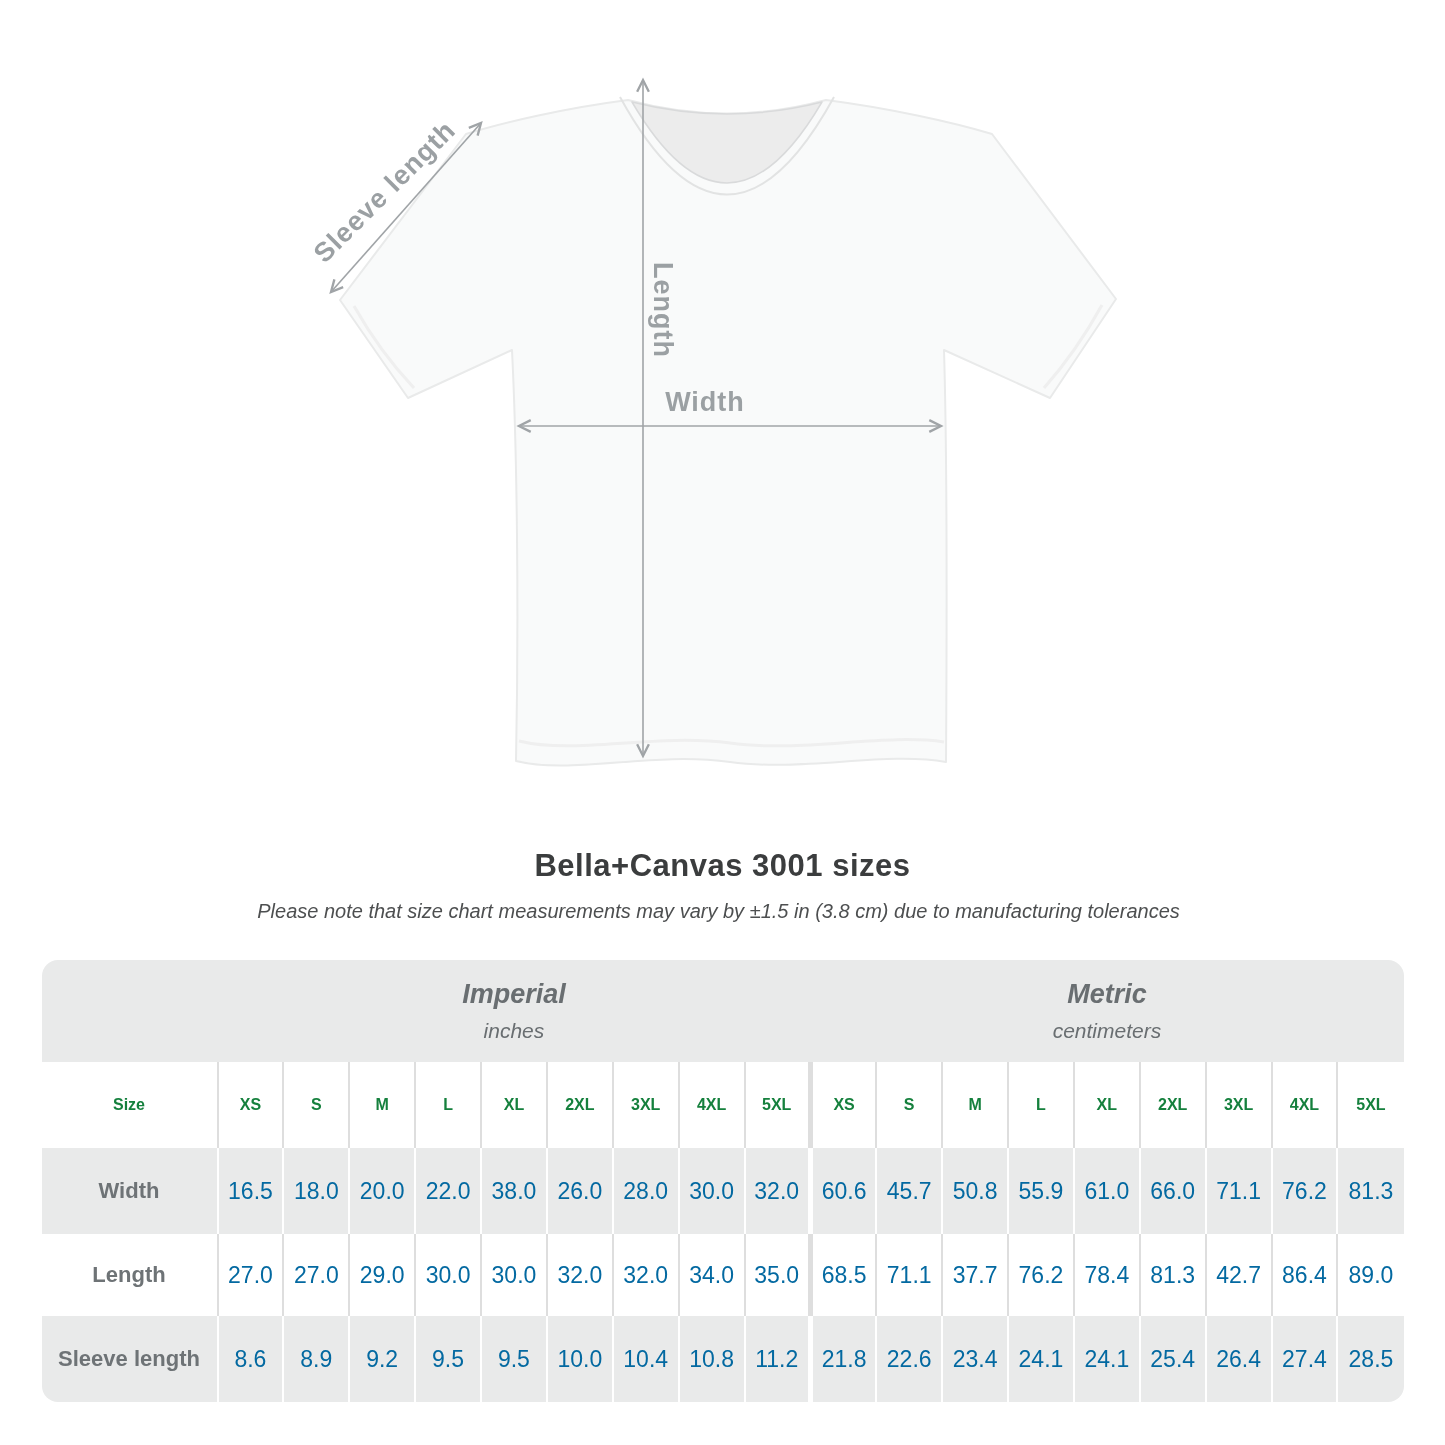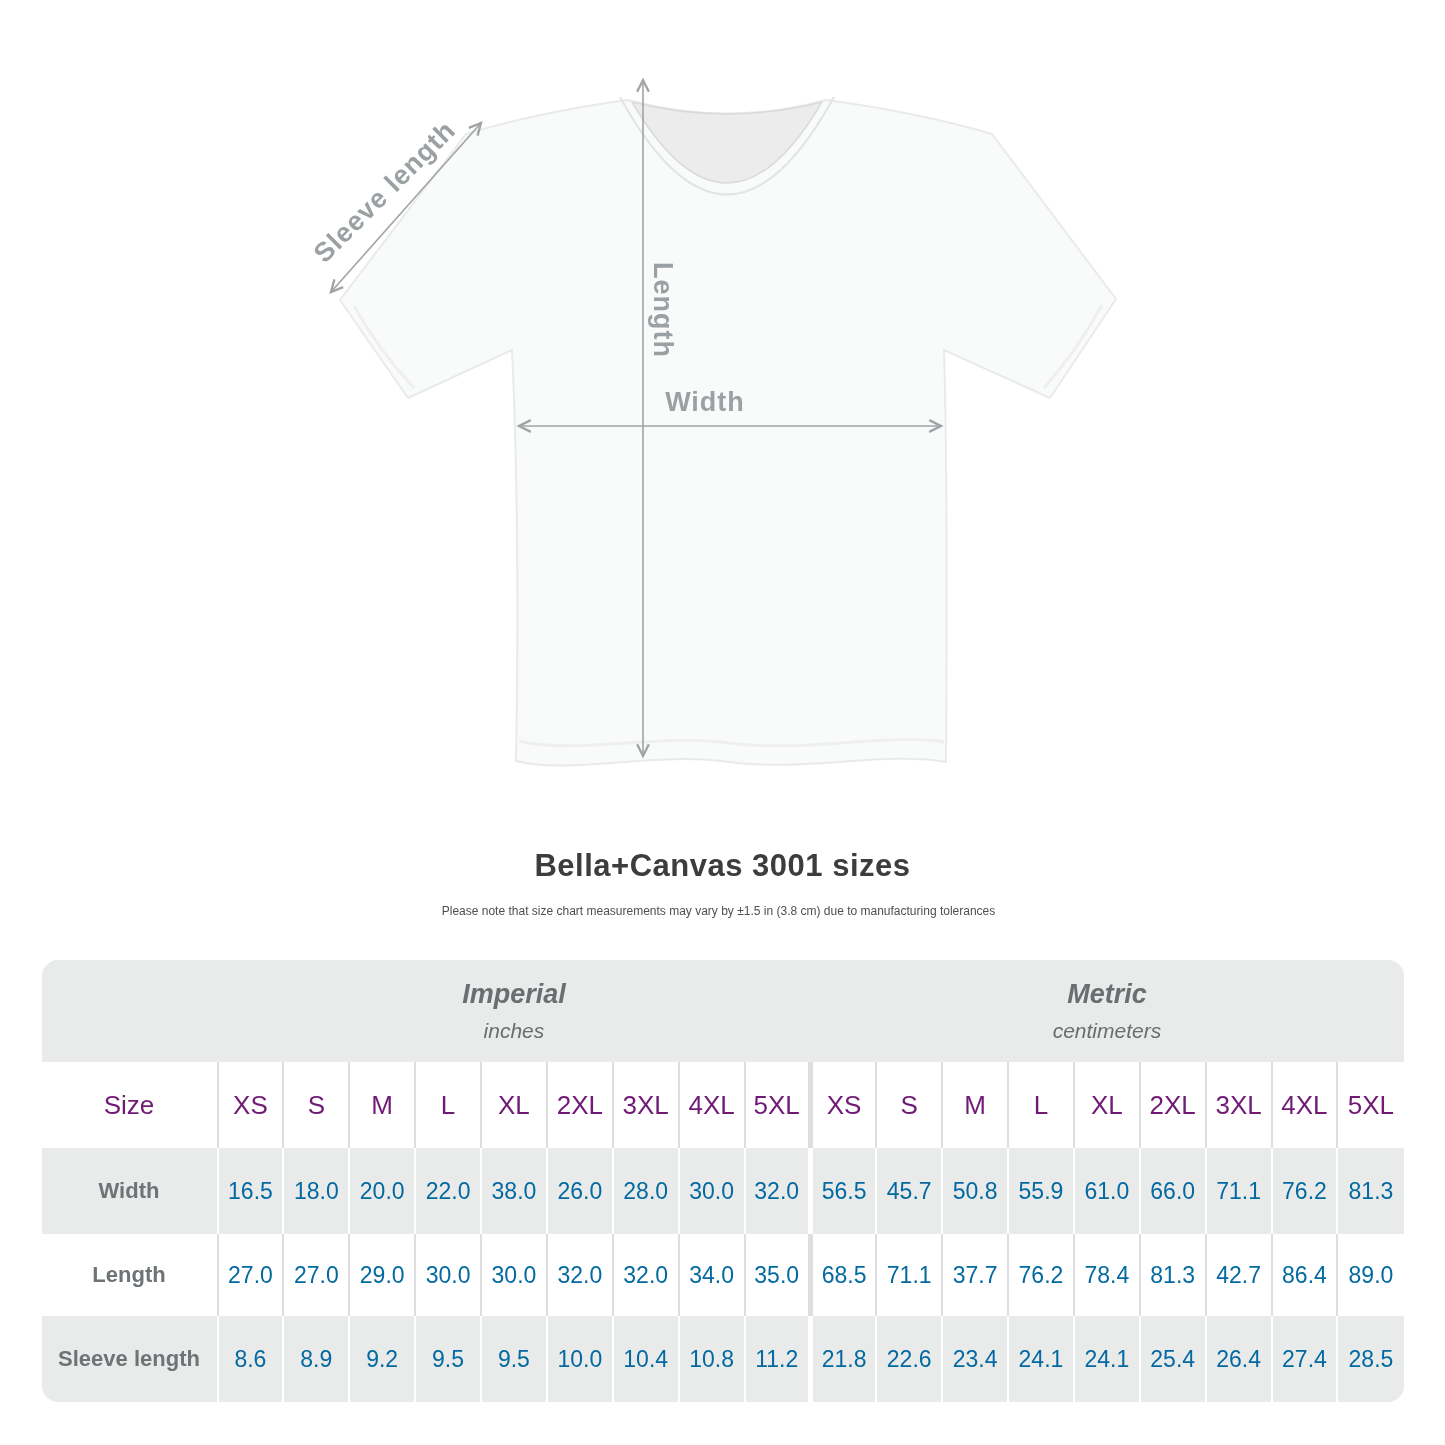--- a/index.html
+++ b/index.html
@@ -16,42 +16,42 @@
     font-weight:bold; font-size:27px; fill:#9ba0a3; letter-spacing:1px;
   }
 
   h1.title {
     margin:28px 0 0 0; text-align:center;
     font-size:31px; line-height:36px; font-weight:bold; color:#3b3d3e;
     letter-spacing:0.5px;
   }
   p.subtitle {
     margin:14px 8px 0 0; text-align:center;
-    font-size:12px; line-height:26px; color:#4d4f50;
+    font-style:italic; font-size:20px; line-height:26px; color:#4d4f50;
   }
 
   .table-wrap {
     width:1362px; margin:36px auto 0 auto;
     border-radius:16px; overflow:hidden;
   }
   table.size-table {
     width:100%; border-collapse:collapse; table-layout:fixed;
   }
   table.size-table col.label-col { width:176px; }
   table.size-table th, table.size-table td {
     padding:0; text-align:center; vertical-align:middle;
   }
 
   tr.band-row { height:102px; }
   tr.band-row td { background:#e9eaea; }
   .band-name { font-weight:bold; font-style:italic; font-size:27px; color:#696e71; }
   .band-unit { font-style:italic; font-size:21px; color:#696e71; margin-top:9px; }
 
   tr.size-row { height:86px; background:#ffffff; }
-  tr.size-row th { font-weight:normal; font-size:26px; color:#701a75; }
+  tr.size-row th { font-weight:bold; font-size:16px; color:#15803d; }
 
   tr.data-row th.row-label { font-weight:bold; font-size:22px; color:#6e7376; }
   tr.data-row td { font-weight:normal; font-size:23px; color:#0369a1; }
   tr.gray-row { background:#e9eaea; height:86px; }
   tr.white-row { background:#ffffff; height:82px; }
 
   
   tr.white-row > *:not(:first-child), tr.size-row > *:not(:first-child) {
     border-left:2px solid #dedede;
   }
@@ -171,21 +171,21 @@
         <th class="row-label">Width</th>
         <td>16.5</td>
         <td>18.0</td>
         <td>20.0</td>
         <td>22.0</td>
         <td>38.0</td>
         <td>26.0</td>
         <td>28.0</td>
         <td>30.0</td>
         <td>32.0</td>
-        <td class="metric-start">56.5</td>
+        <td class="metric-start">60.6</td>
         <td>45.7</td>
         <td>50.8</td>
         <td>55.9</td>
         <td>61.0</td>
         <td>66.0</td>
         <td>71.1</td>
         <td>76.2</td>
         <td>81.3</td>
       </tr>
 

